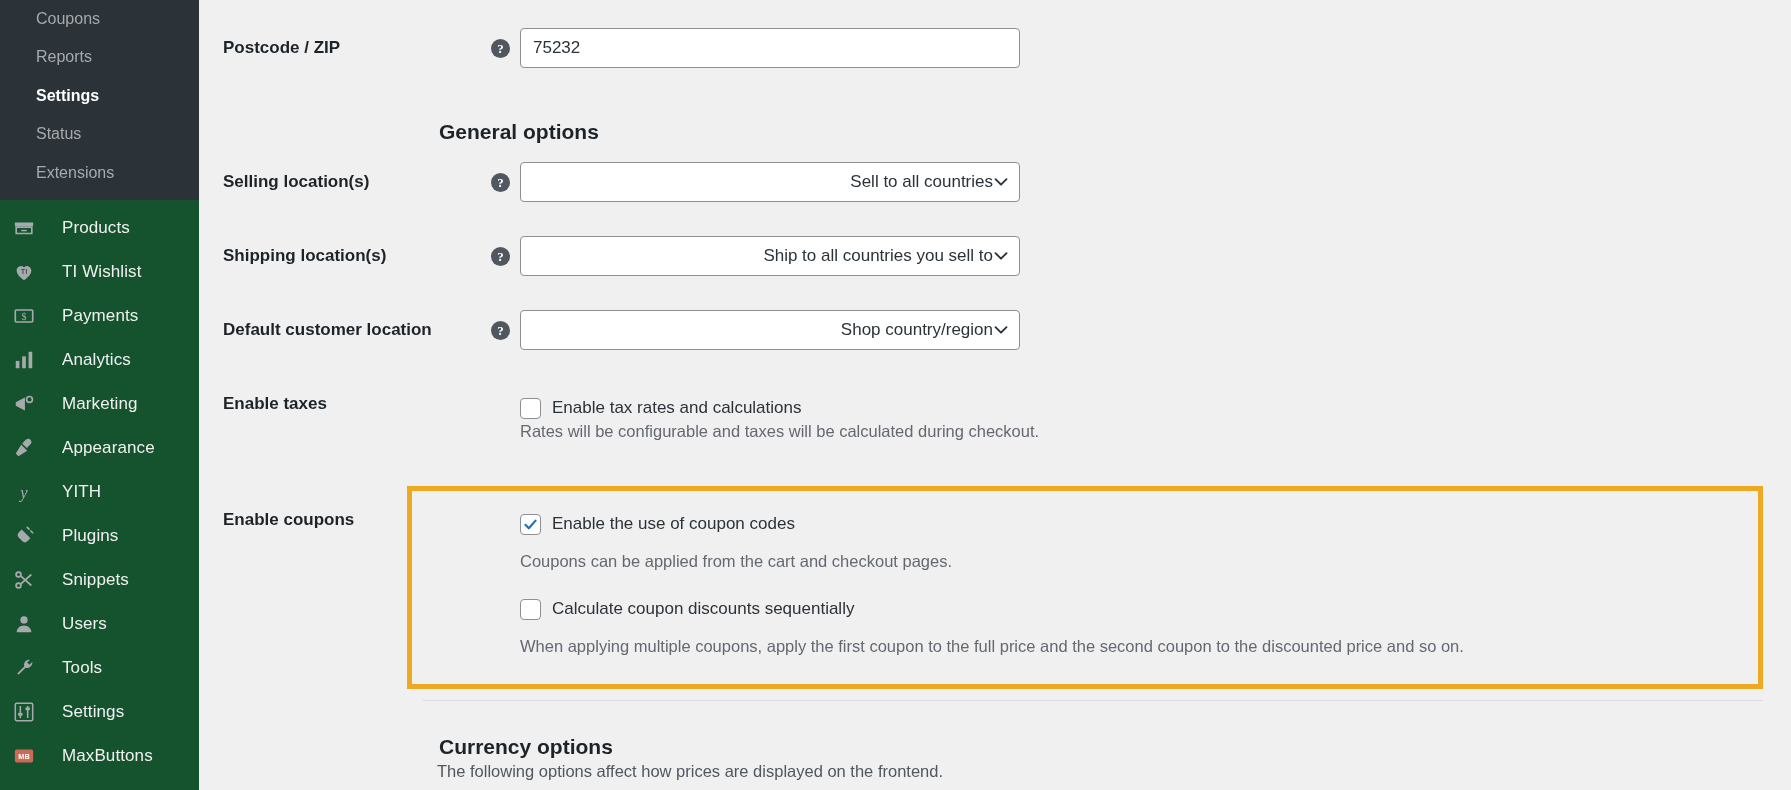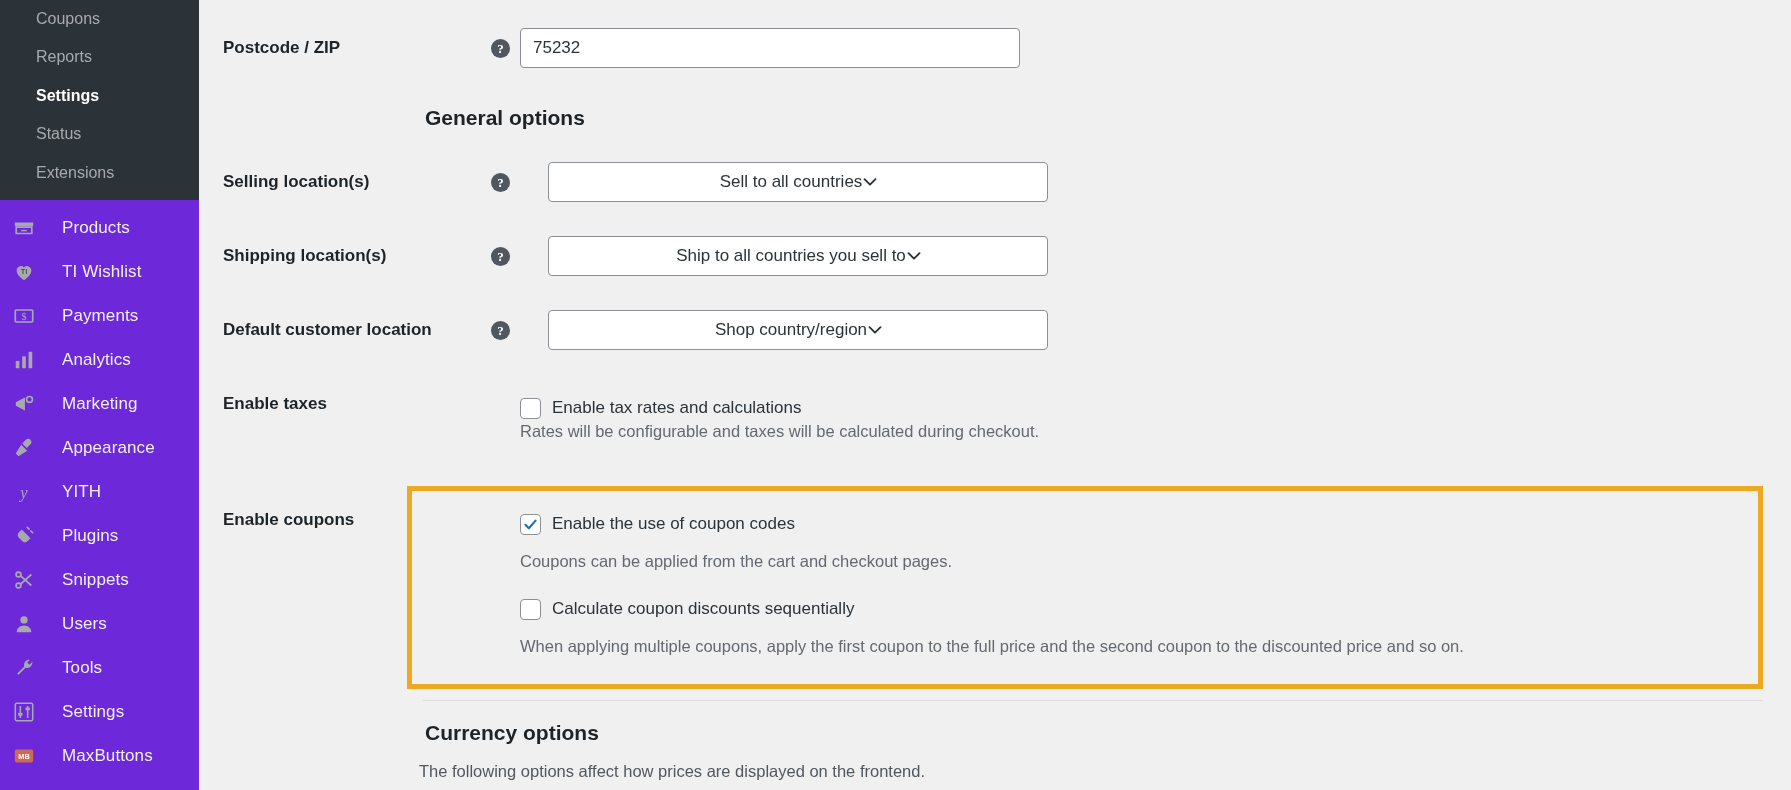--- a/index.html
+++ b/index.html
@@ -14,21 +14,21 @@
     position: relative;
     width: 1791px; height: 790px;
     display: flex;
     background: #f0f0f1;
   }
 
   
   .sidebar {
     width: 199px;
     flex: 0 0 199px;
-    background: #6d28d9;
+    background: #14532d;
     color: #c3c4c7;
     font-size: 16.5px;
     padding-top: 0;
     overflow: hidden;
     position: relative;
   }
   .submenu {
     background: #2c3338;
     padding: 0 0 8px 0;
   }
@@ -113,35 +113,34 @@
     border-radius: 4px;
     background: #ffffff;
     font-size: 17px;
     color: #2c3338;
     padding: 0 12px;
     display: flex;
     align-items: center;
     font-family: "Liberation Sans", sans-serif;
   }
   .select-box {
-    justify-content: center;
+    justify-content: flex-end;
     padding-right: 10px;
-    margin-left: 28px;
   }
   .select-box .chev {
     width: 16px; height: 16px;
     color: #2c3338;
     display: flex; align-items: center; justify-content: center;
   }
 
   .section-title {
     font-size: 21px;
     font-weight: 700;
     color: #1d2327;
-    margin: 2px;
+    margin: 16px;
     line-height: 1.2;
   }
   .section-desc {
     font-size: 16.5px;
     color: #50575e;
     line-height: 1.5;
   }
 
   .cb-line {
     display: flex;
@@ -435,16 +434,16 @@
           <span class="cb-label">Calculate coupon discounts sequentially</span>
         </div>
 
         <div class="cb-desc" style="margin-top:14px;">When applying multiple coupons, apply the first coupon to the full price and the second coupon to the discounted price and so on.</div>
       </div>
     </div>
 
     <div class="divider-line" style="left:224px; top:700px; width:1340px;"></div>
 
     <div class="abs section-title" style="left:224px; top:718px;">Currency options</div>
-    <div class="abs section-desc" style="left:220px; top:759px;">The following options affect how prices are displayed on the frontend.</div>
+    <div class="abs section-desc" style="left:238px; top:759px;">The following options affect how prices are displayed on the frontend.</div>
 
   </main>
 </div>
 
 </body></html>

